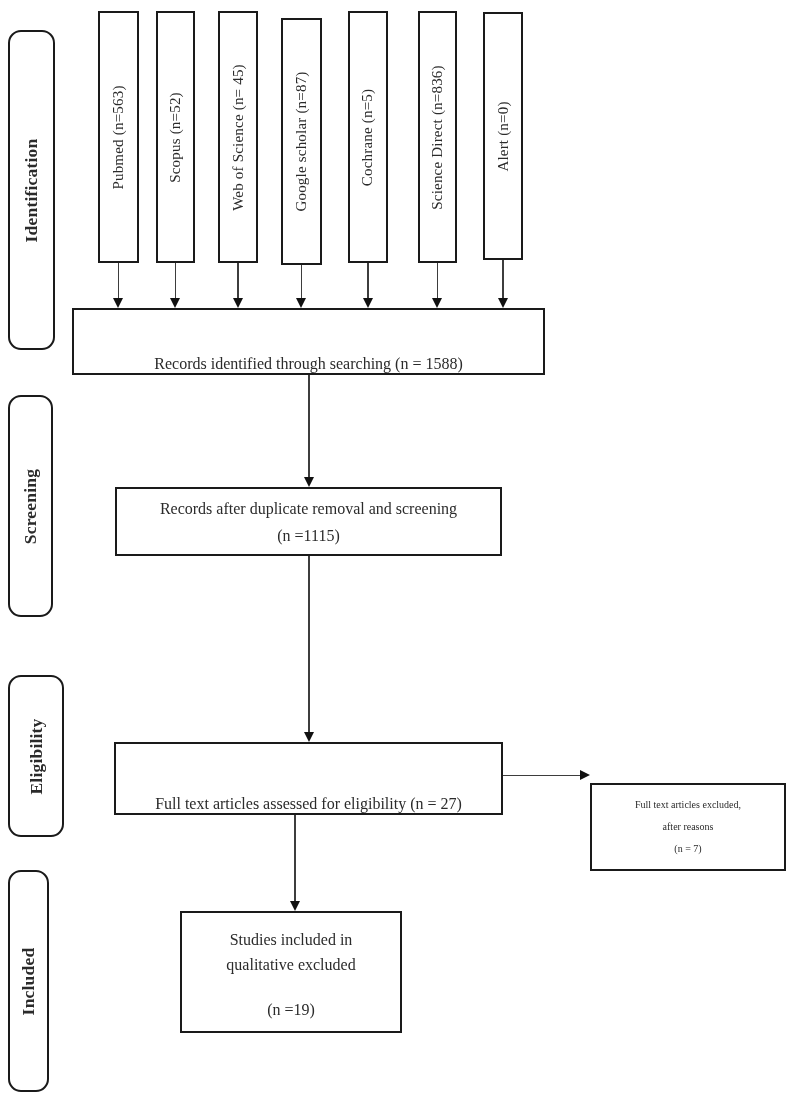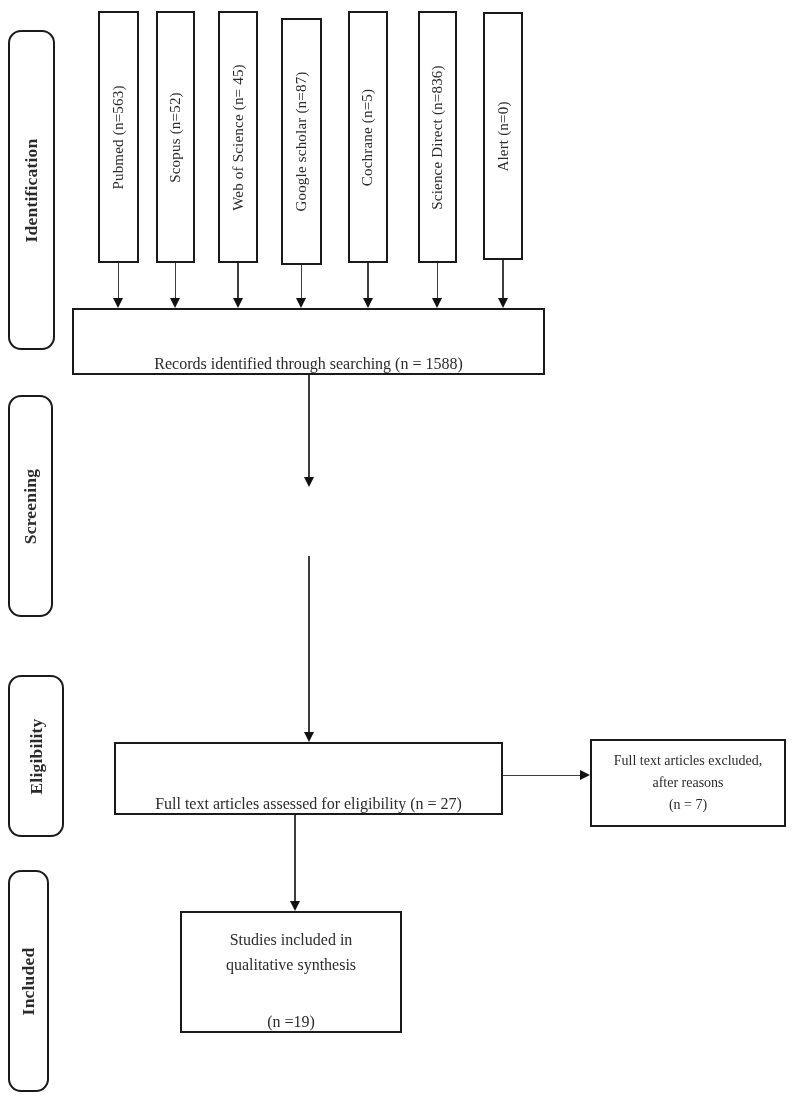--- a/index.html
+++ b/index.html
@@ -71,22 +71,22 @@
   .arr-right {
     position: absolute;
     width: 0;
     height: 0;
     border-top: 5.5px solid transparent;
     border-bottom: 5.5px solid transparent;
     border-left: 10px solid #111111;
   }
   .lh27 { line-height: 27px; }
   .lh25 { line-height: 25px; }
-  .lh22 { line-height: 22px; font-size: 14px; }
-  .gap-top { margin-top: 32px; }
+  .lh22 { line-height: 22px; font-size: 10px; margin-top: 44px; }
+  .gap-top { margin-top: 20px; }
 </style>
 </head>
 <body>
 
 <div id="figure">
 
   <div class="box stage-box" style="left:8px; top:30px; width:47px; height:320px;">
     <span class="rot">Identification</span>
   </div>
   <div class="box stage-box" style="left:8px; top:395px; width:45px; height:222px;">
@@ -136,20 +136,24 @@
   <div class="vline" style="left:502.25px; top:260px; height:38px;"></div>
   <div class="arr-down" style="left:497.5px; top:298px;"></div>
 
   <div class="box flow-box top-align" style="left:72px; top:308px; width:473px; height:67px;">
     <span>Records identified through searching (n = 1588)</span>
   </div>
 
   <div class="vline" style="left:308.25px; top:375px; height:104px;"></div>
   <div class="arr-down" style="left:303.5px; top:477px;"></div>
 
+  <div class="box flow-box col lh27" style="left:115px; top:487px; width:387px; height:69px;">
+    <span>Records after duplicate removal and screening</span>
+    <span>(n =1115)</span>
+  </div>
 
   <div class="vline" style="left:308.25px; top:556px; height:177px;"></div>
   <div class="arr-down" style="left:303.5px; top:732px;"></div>
 
   <div class="box flow-box top-align" style="left:114px; top:742px; width:389px; height:73px;">
     <span>Full text articles assessed for eligibility (n = 27)</span>
   </div>
 
   <div class="hline" style="left:503px; top:774.5px; width:78px;"></div>
   <div class="arr-right" style="left:580px; top:769.5px;"></div>
@@ -158,17 +162,17 @@
     <span>Full text articles excluded,</span>
     <span>after reasons</span>
     <span>(n = 7)</span>
   </div>
 
   <div class="vline" style="left:294.25px; top:815px; height:87px;"></div>
   <div class="arr-down" style="left:289.5px; top:901px;"></div>
 
   <div class="box flow-box col lh25" style="left:180px; top:911px; width:222px; height:122px; justify-content:flex-start; padding-top:14px;">
     <span>Studies included in</span>
-    <span>qualitative synthesis</span>
+    <span>qualitative excluded</span>
     <span class="gap-top">(n =19)</span>
   </div>
 
 </div>
 
 </body></html>

